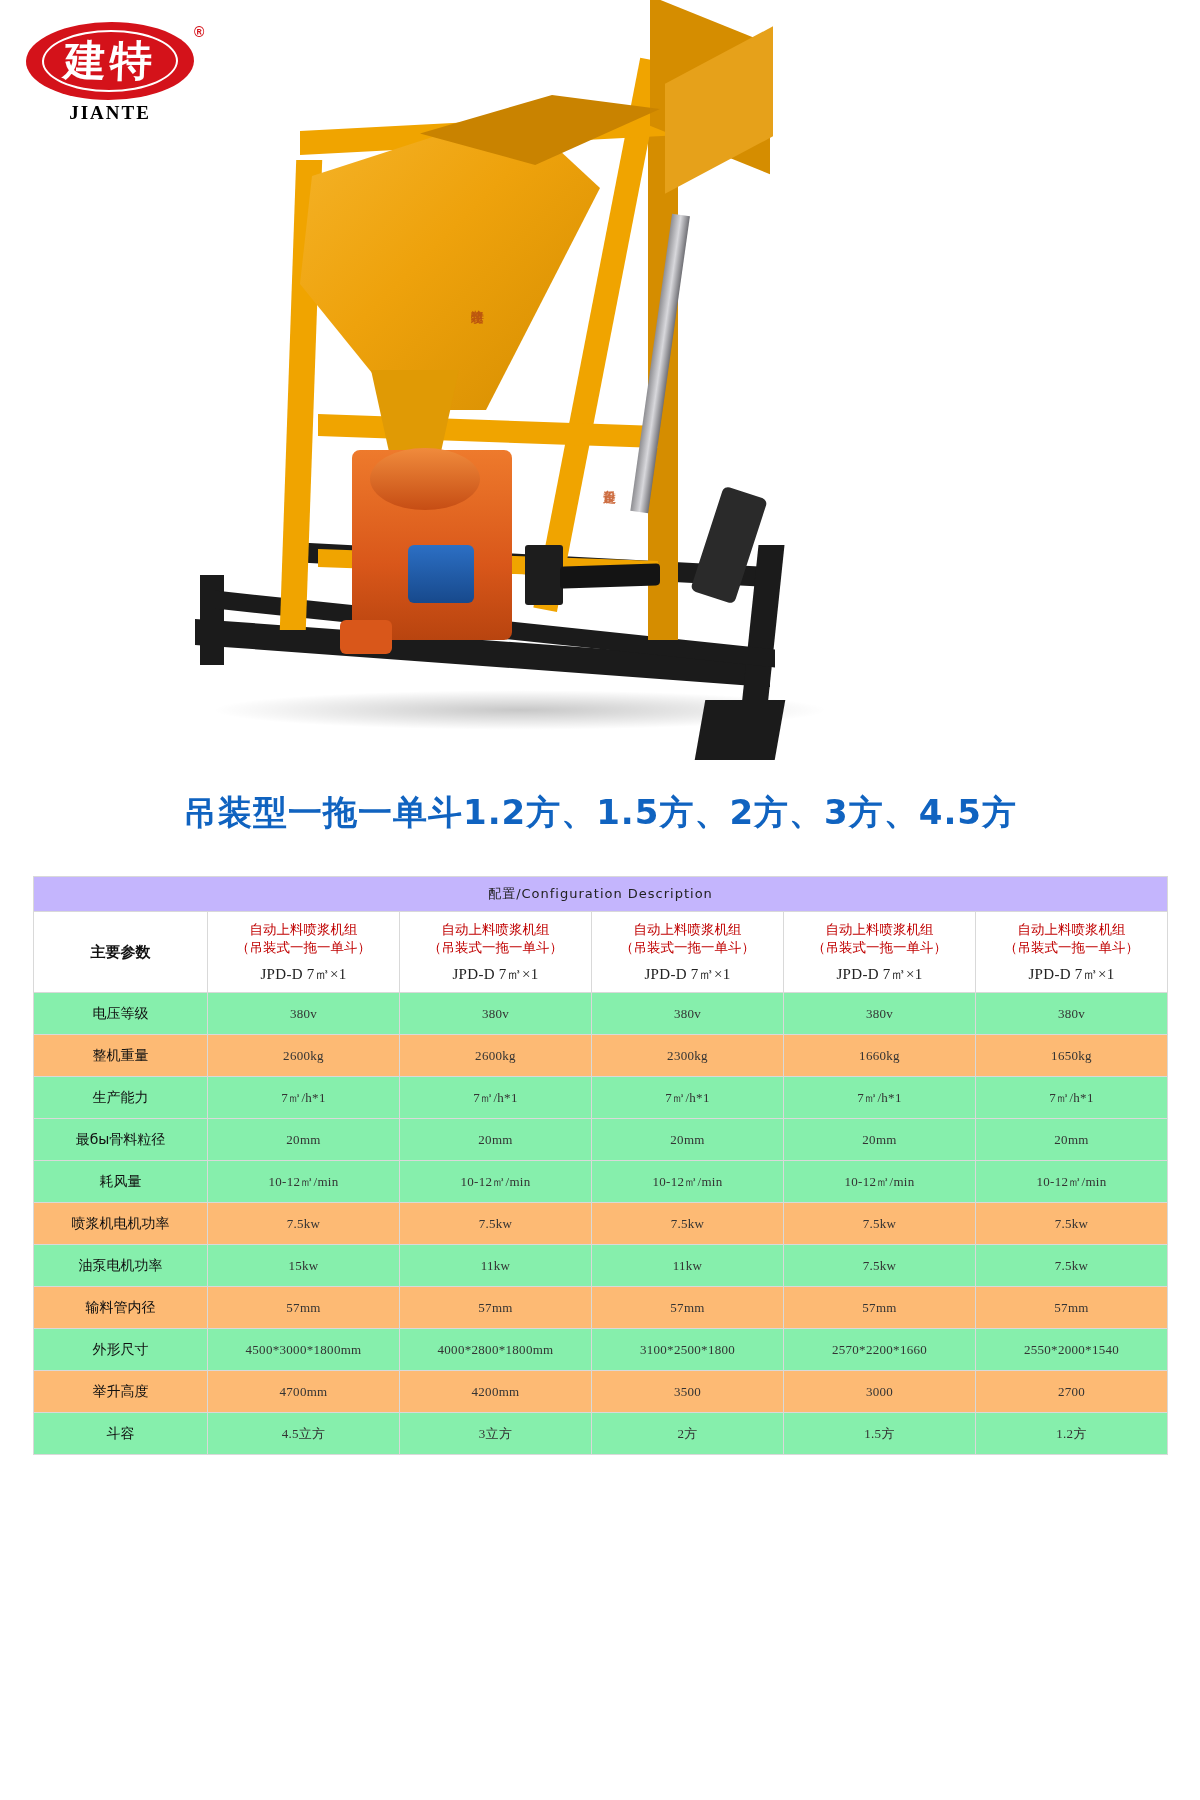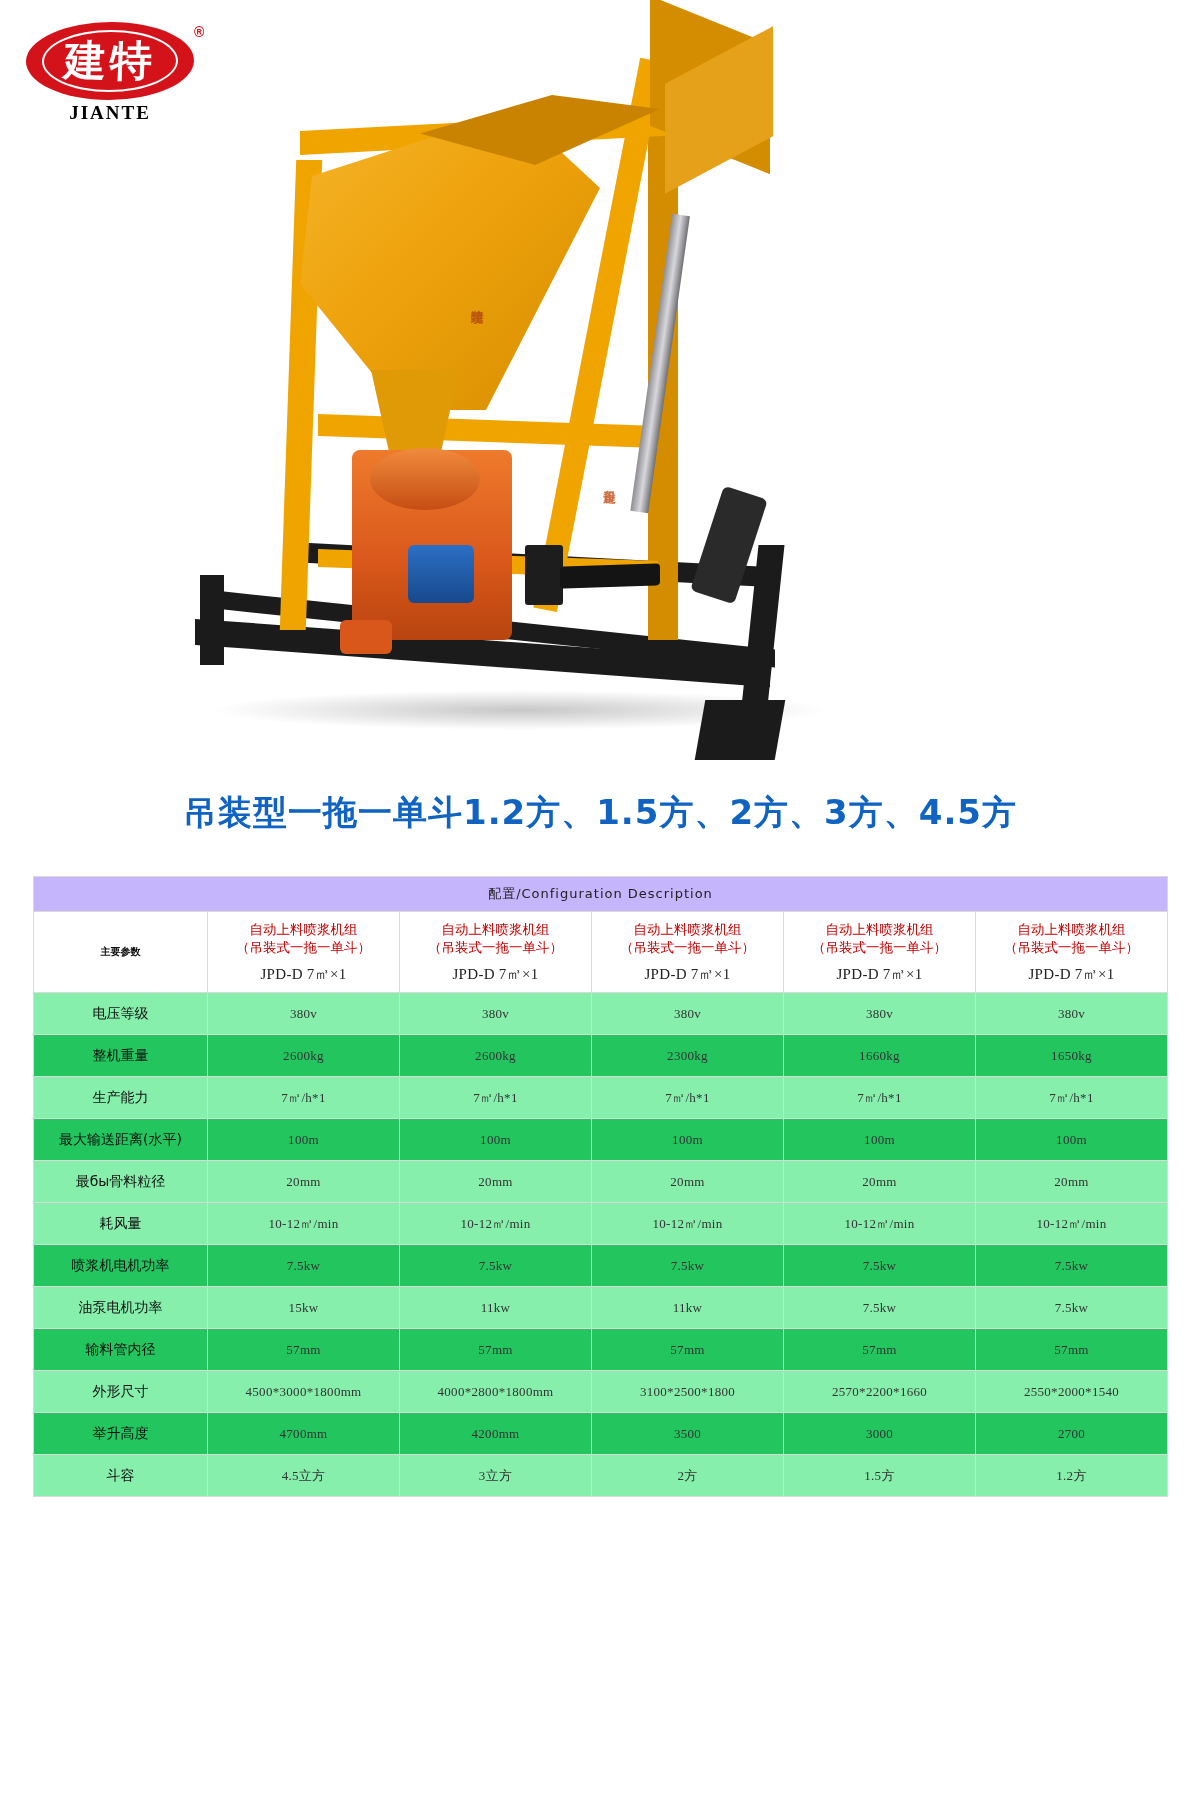--- a/index.html
+++ b/index.html
@@ -158,21 +158,21 @@
     font-size: 15px;
     height: 32px;
     letter-spacing: 1px;
     font-family: "Liberation Serif", serif;
   }
   .param-head td {
     height: 78px;
     background: #ffffff;
   }
   .param-head td.lbl {
-    font-size: 10px;
+    font-size: 15px;
     font-weight: bold;
     color: #111;
   }
   .cfg-cn {
     color: #c00000;
     font-size: 13.5px;
     line-height: 18px;
     display: block;
     font-family: "DejaVu Sans", sans-serif;
   }
@@ -191,21 +191,21 @@
     font-size: 14px;
     color: #111;
   }
   tr.row td.val {
     font-size: 13px;
     color: #333;
     font-family: "Liberation Serif", serif;
     letter-spacing: .3px;
   }
   tr.alt td {
-    background: #22c55e;
+    background: #fdba74;
   }
   tr.white td {
     background: #86efac;
   }
   col.c0 { width: 174px; }
   col.cx { width: 192px; }
 </style>
 </head>
 <body>
 
@@ -330,28 +330,20 @@
         <td class="val">1650kg</td>
       </tr>
       <tr class="row white">
         <td class="lbl">生产能力</td>
         <td class="val">7㎥/h*1</td>
         <td class="val">7㎥/h*1</td>
         <td class="val">7㎥/h*1</td>
         <td class="val">7㎥/h*1</td>
         <td class="val">7㎥/h*1</td>
       </tr>
-      <tr class="row alt">
-        <td class="lbl">最大输送距离(水平)</td>
-        <td class="val">100m</td>
-        <td class="val">100m</td>
-        <td class="val">100m</td>
-        <td class="val">100m</td>
-        <td class="val">100m</td>
-      </tr>
       <tr class="row white">
         <td class="lbl">最бы骨料粒径</td>
         <td class="val">20mm</td>
         <td class="val">20mm</td>
         <td class="val">20mm</td>
         <td class="val">20mm</td>
         <td class="val">20mm</td>
       </tr>
       <tr class="row white">
         <td class="lbl">耗风量</td>

